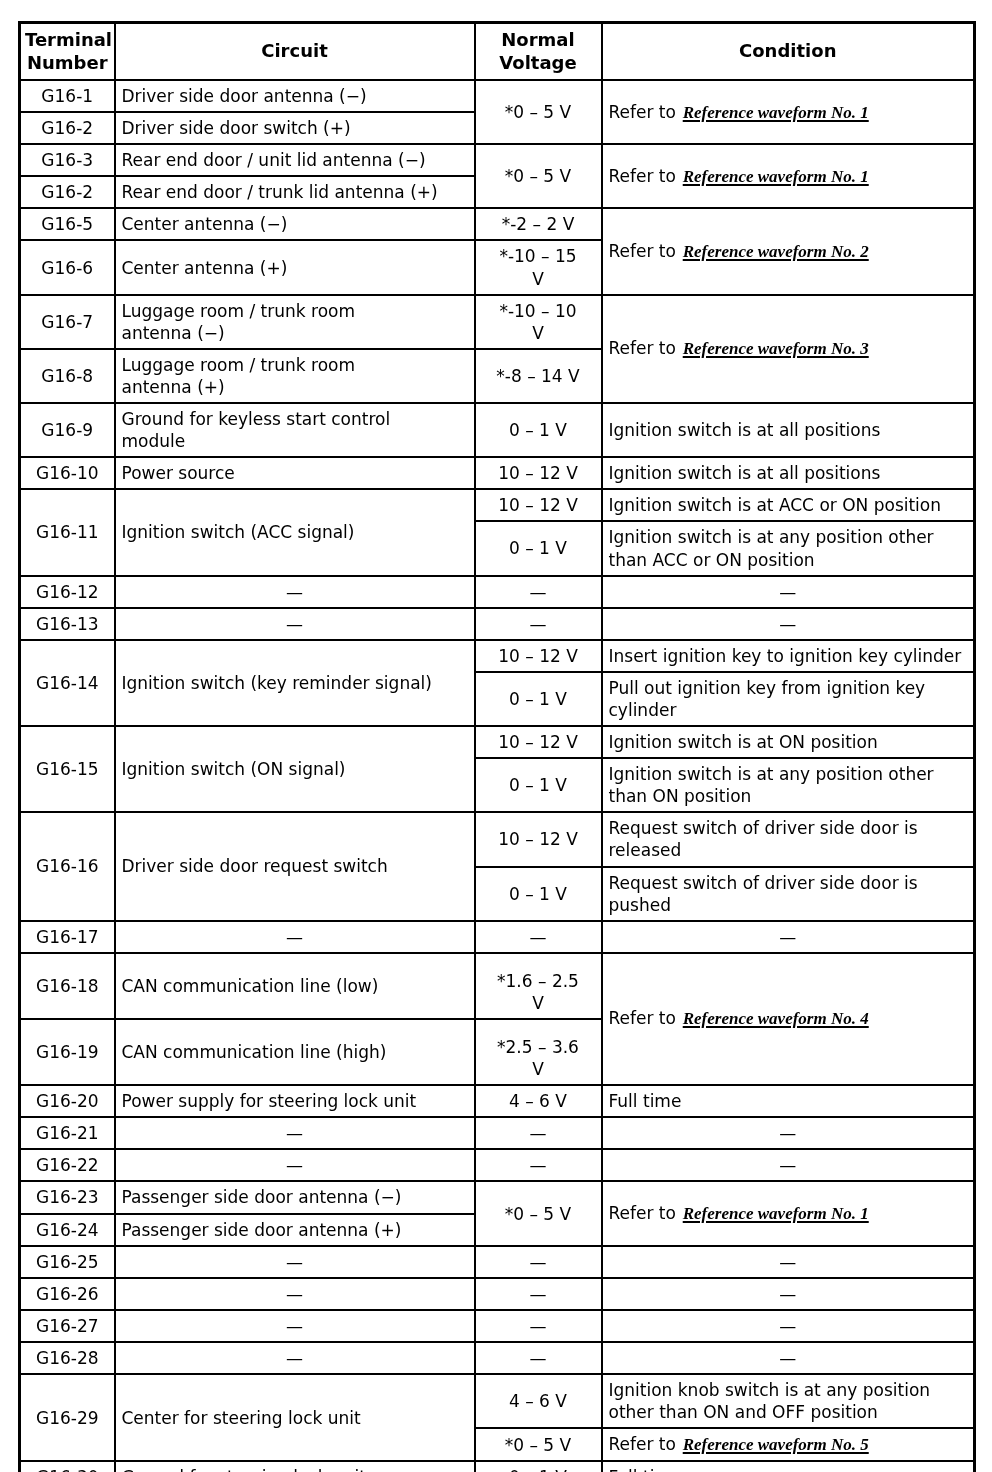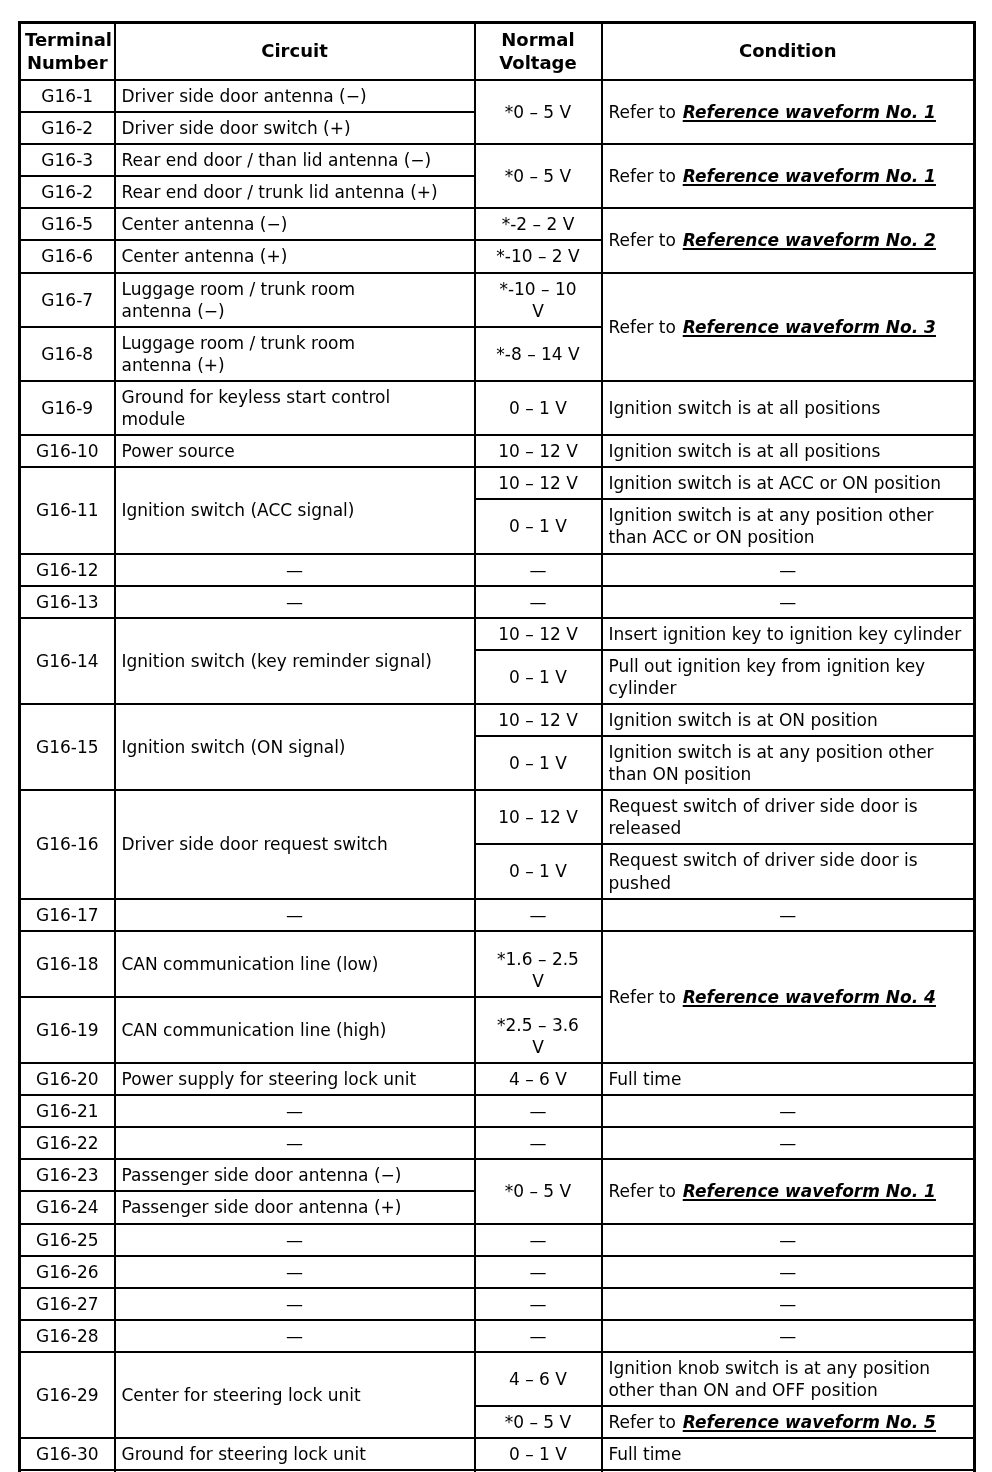--- a/index.html
+++ b/index.html
@@ -35,20 +35,21 @@
   td.c-v{text-align:center;padding:4px 16px;}
   td.c-d{text-align:left;}
   td.dash{text-align:center;}
   .wf{
     font-weight:bold;
     font-style:italic;
     text-decoration:underline;
     text-decoration-thickness:2px;
     text-underline-offset:2px;
     margin-left:0.4em;
+    font-family:Liberation Serif, serif;
   }
   .cwrap{display:inline-block;max-width:305px;}
   .wv{display:inline-block;max-width:84px;margin-top:12px;}
 </style>
 </head>
 <body>
 
 <table>
   <colgroup>
     <col style="width:95px">
@@ -72,39 +73,39 @@
       <td class="c-v" rowspan="2">*0 – 5 V</td>
       <td class="c-d" rowspan="2"><span>Refer to</span><span class="wf">Reference waveform No. 1</span></td>
     </tr>
     <tr>
       <td class="c-t">G16-2</td>
       <td class="c-c">Driver side door switch (+)</td>
     </tr>
 
     <tr>
       <td class="c-t">G16-3</td>
-      <td class="c-c">Rear end door / than lid antenna (−)</td>
+      <td class="c-c">Rear end door / unit lid antenna (−)</td>
       <td class="c-v" rowspan="2">*0 – 5 V</td>
       <td class="c-d" rowspan="2"><span>Refer to</span><span class="wf">Reference waveform No. 1</span></td>
     </tr>
     <tr>
       <td class="c-t">G16-2</td>
       <td class="c-c">Rear end door / trunk lid antenna (+)</td>
     </tr>
 
     <tr>
       <td class="c-t">G16-5</td>
       <td class="c-c">Center antenna (−)</td>
       <td class="c-v">*-2 – 2 V</td>
       <td class="c-d" rowspan="2"><span>Refer to</span><span class="wf">Reference waveform No. 2</span></td>
     </tr>
     <tr>
       <td class="c-t">G16-6</td>
       <td class="c-c">Center antenna (+)</td>
-      <td class="c-v">*-10 – 2 V</td>
+      <td class="c-v">*-10 – 15 V</td>
     </tr>
 
     <tr>
       <td class="c-t">G16-7</td>
       <td class="c-c"><span class="cwrap">Luggage room / trunk room antenna (−)</span></td>
       <td class="c-v">*-10 – 10 V</td>
       <td class="c-d" rowspan="2"><span>Refer to</span><span class="wf">Reference waveform No. 3</span></td>
     </tr>
     <tr>
       <td class="c-t">G16-8</td>

